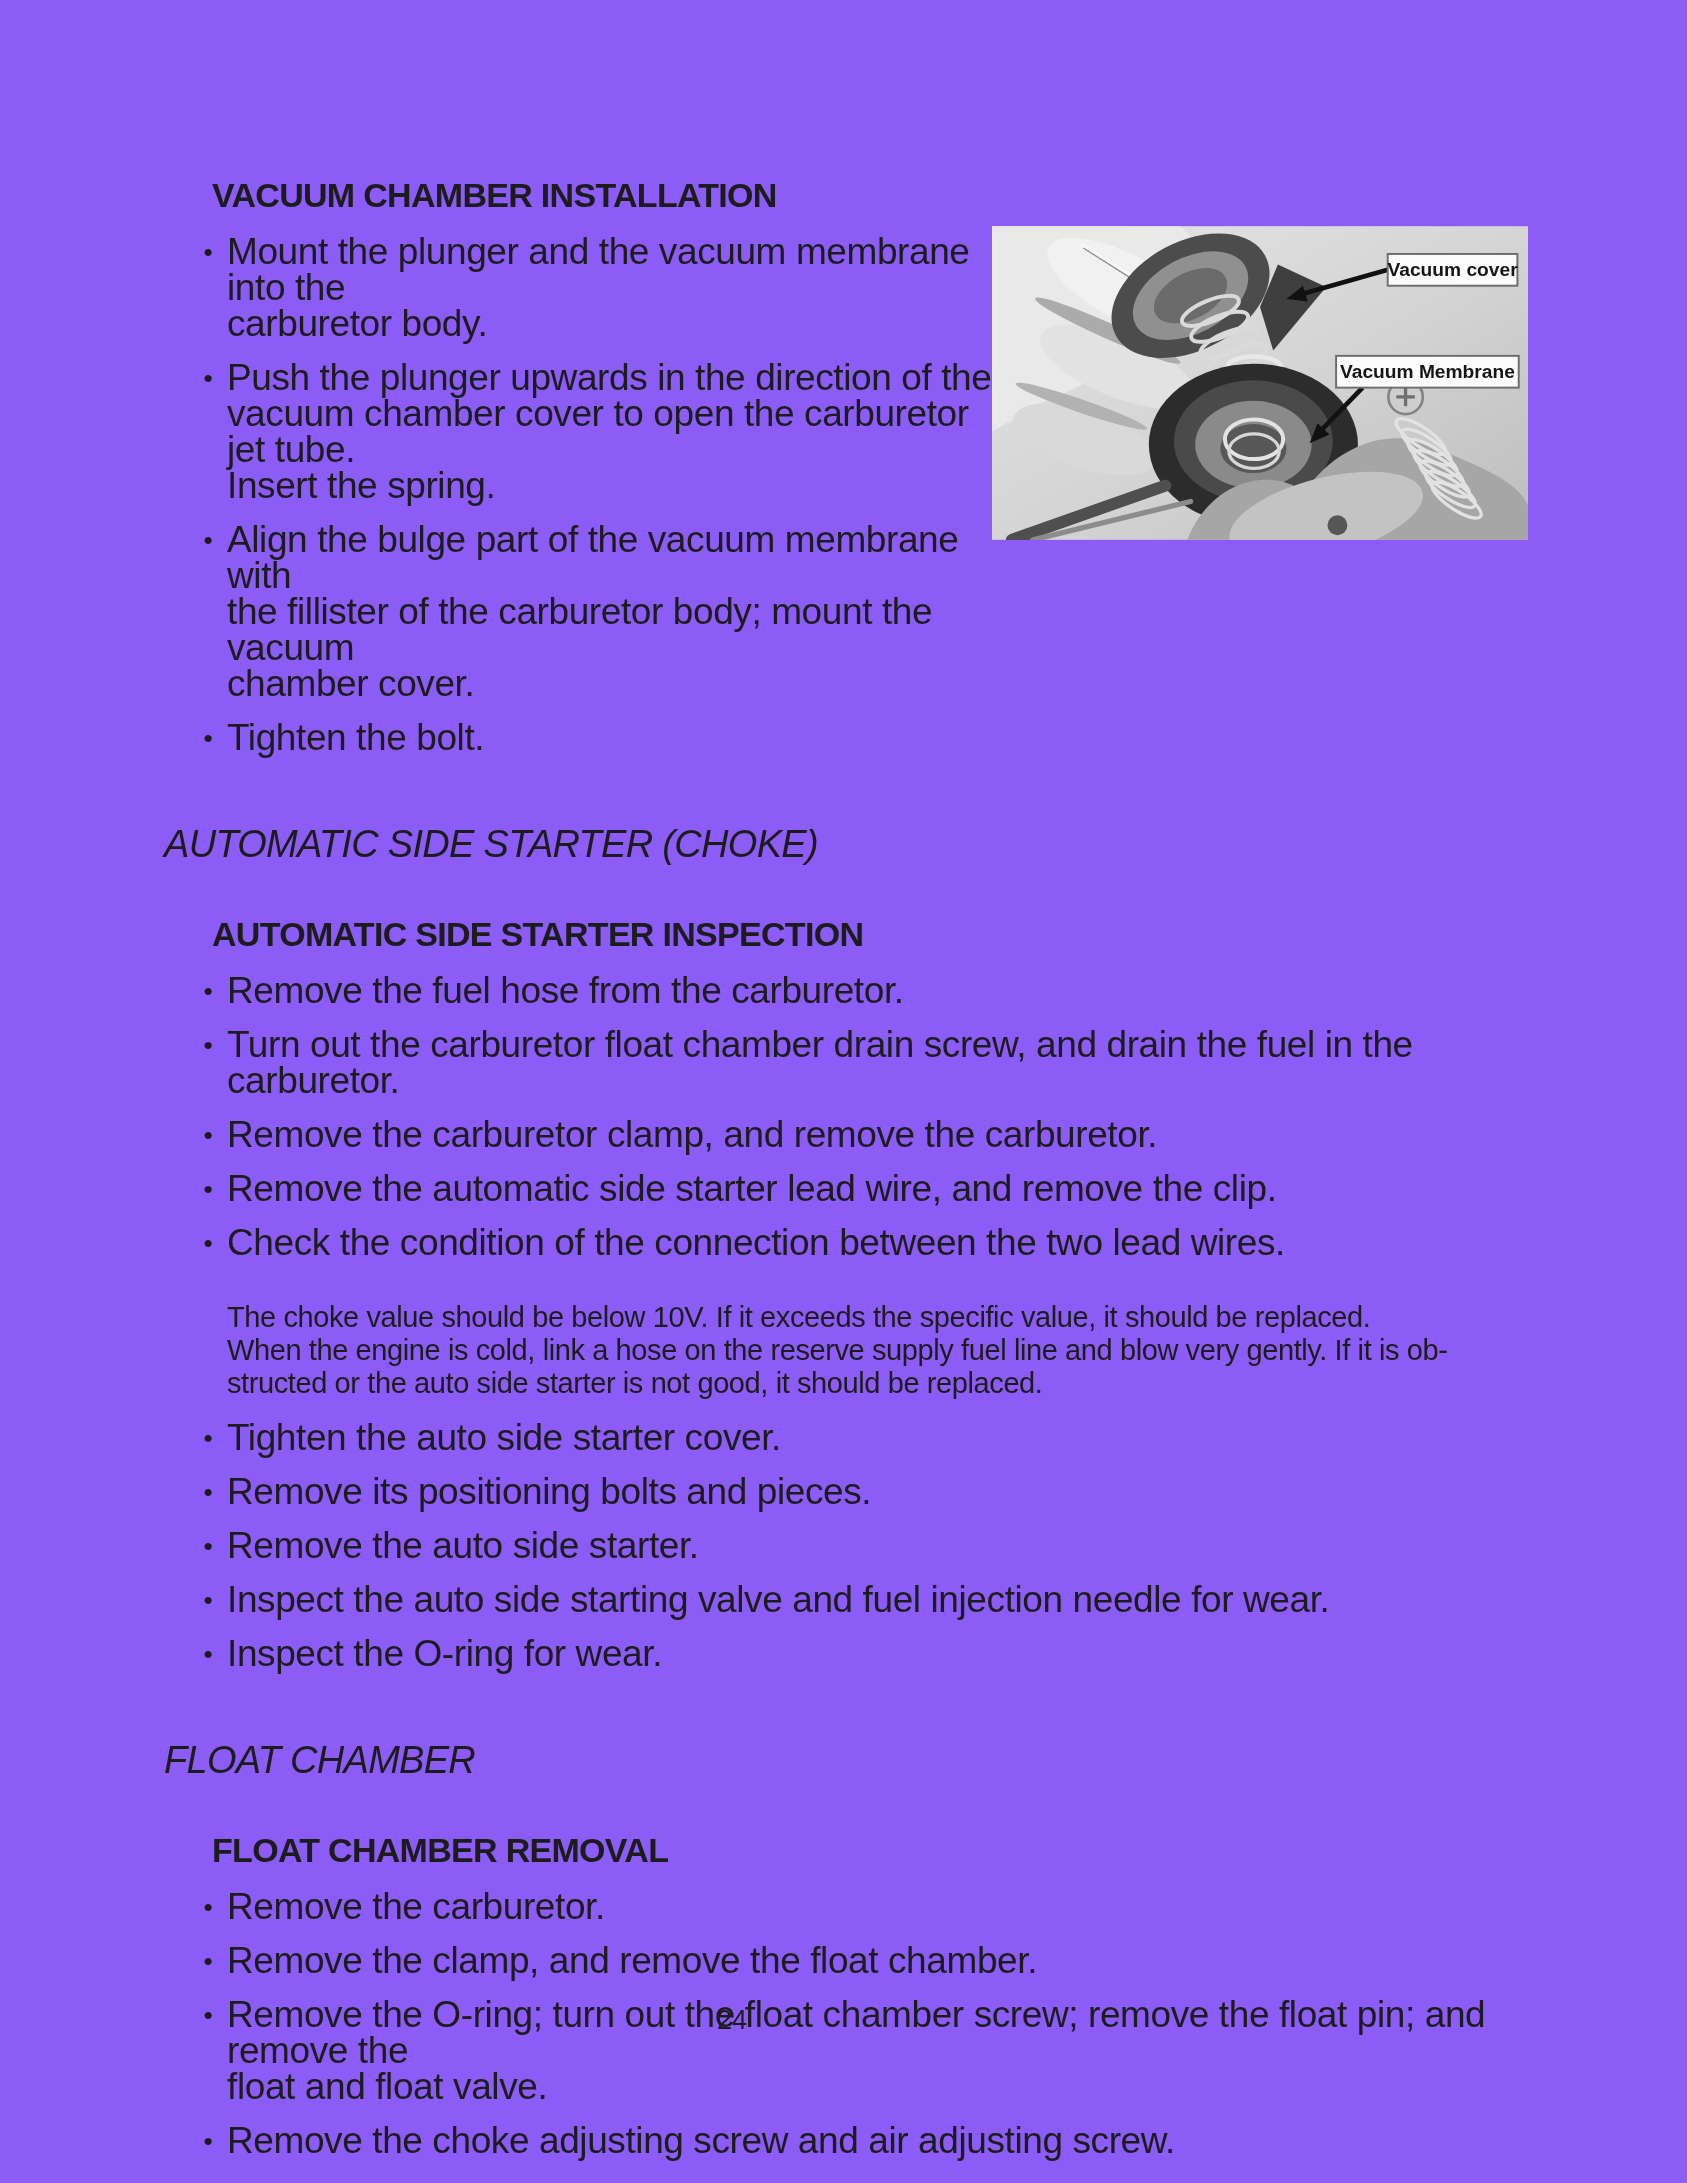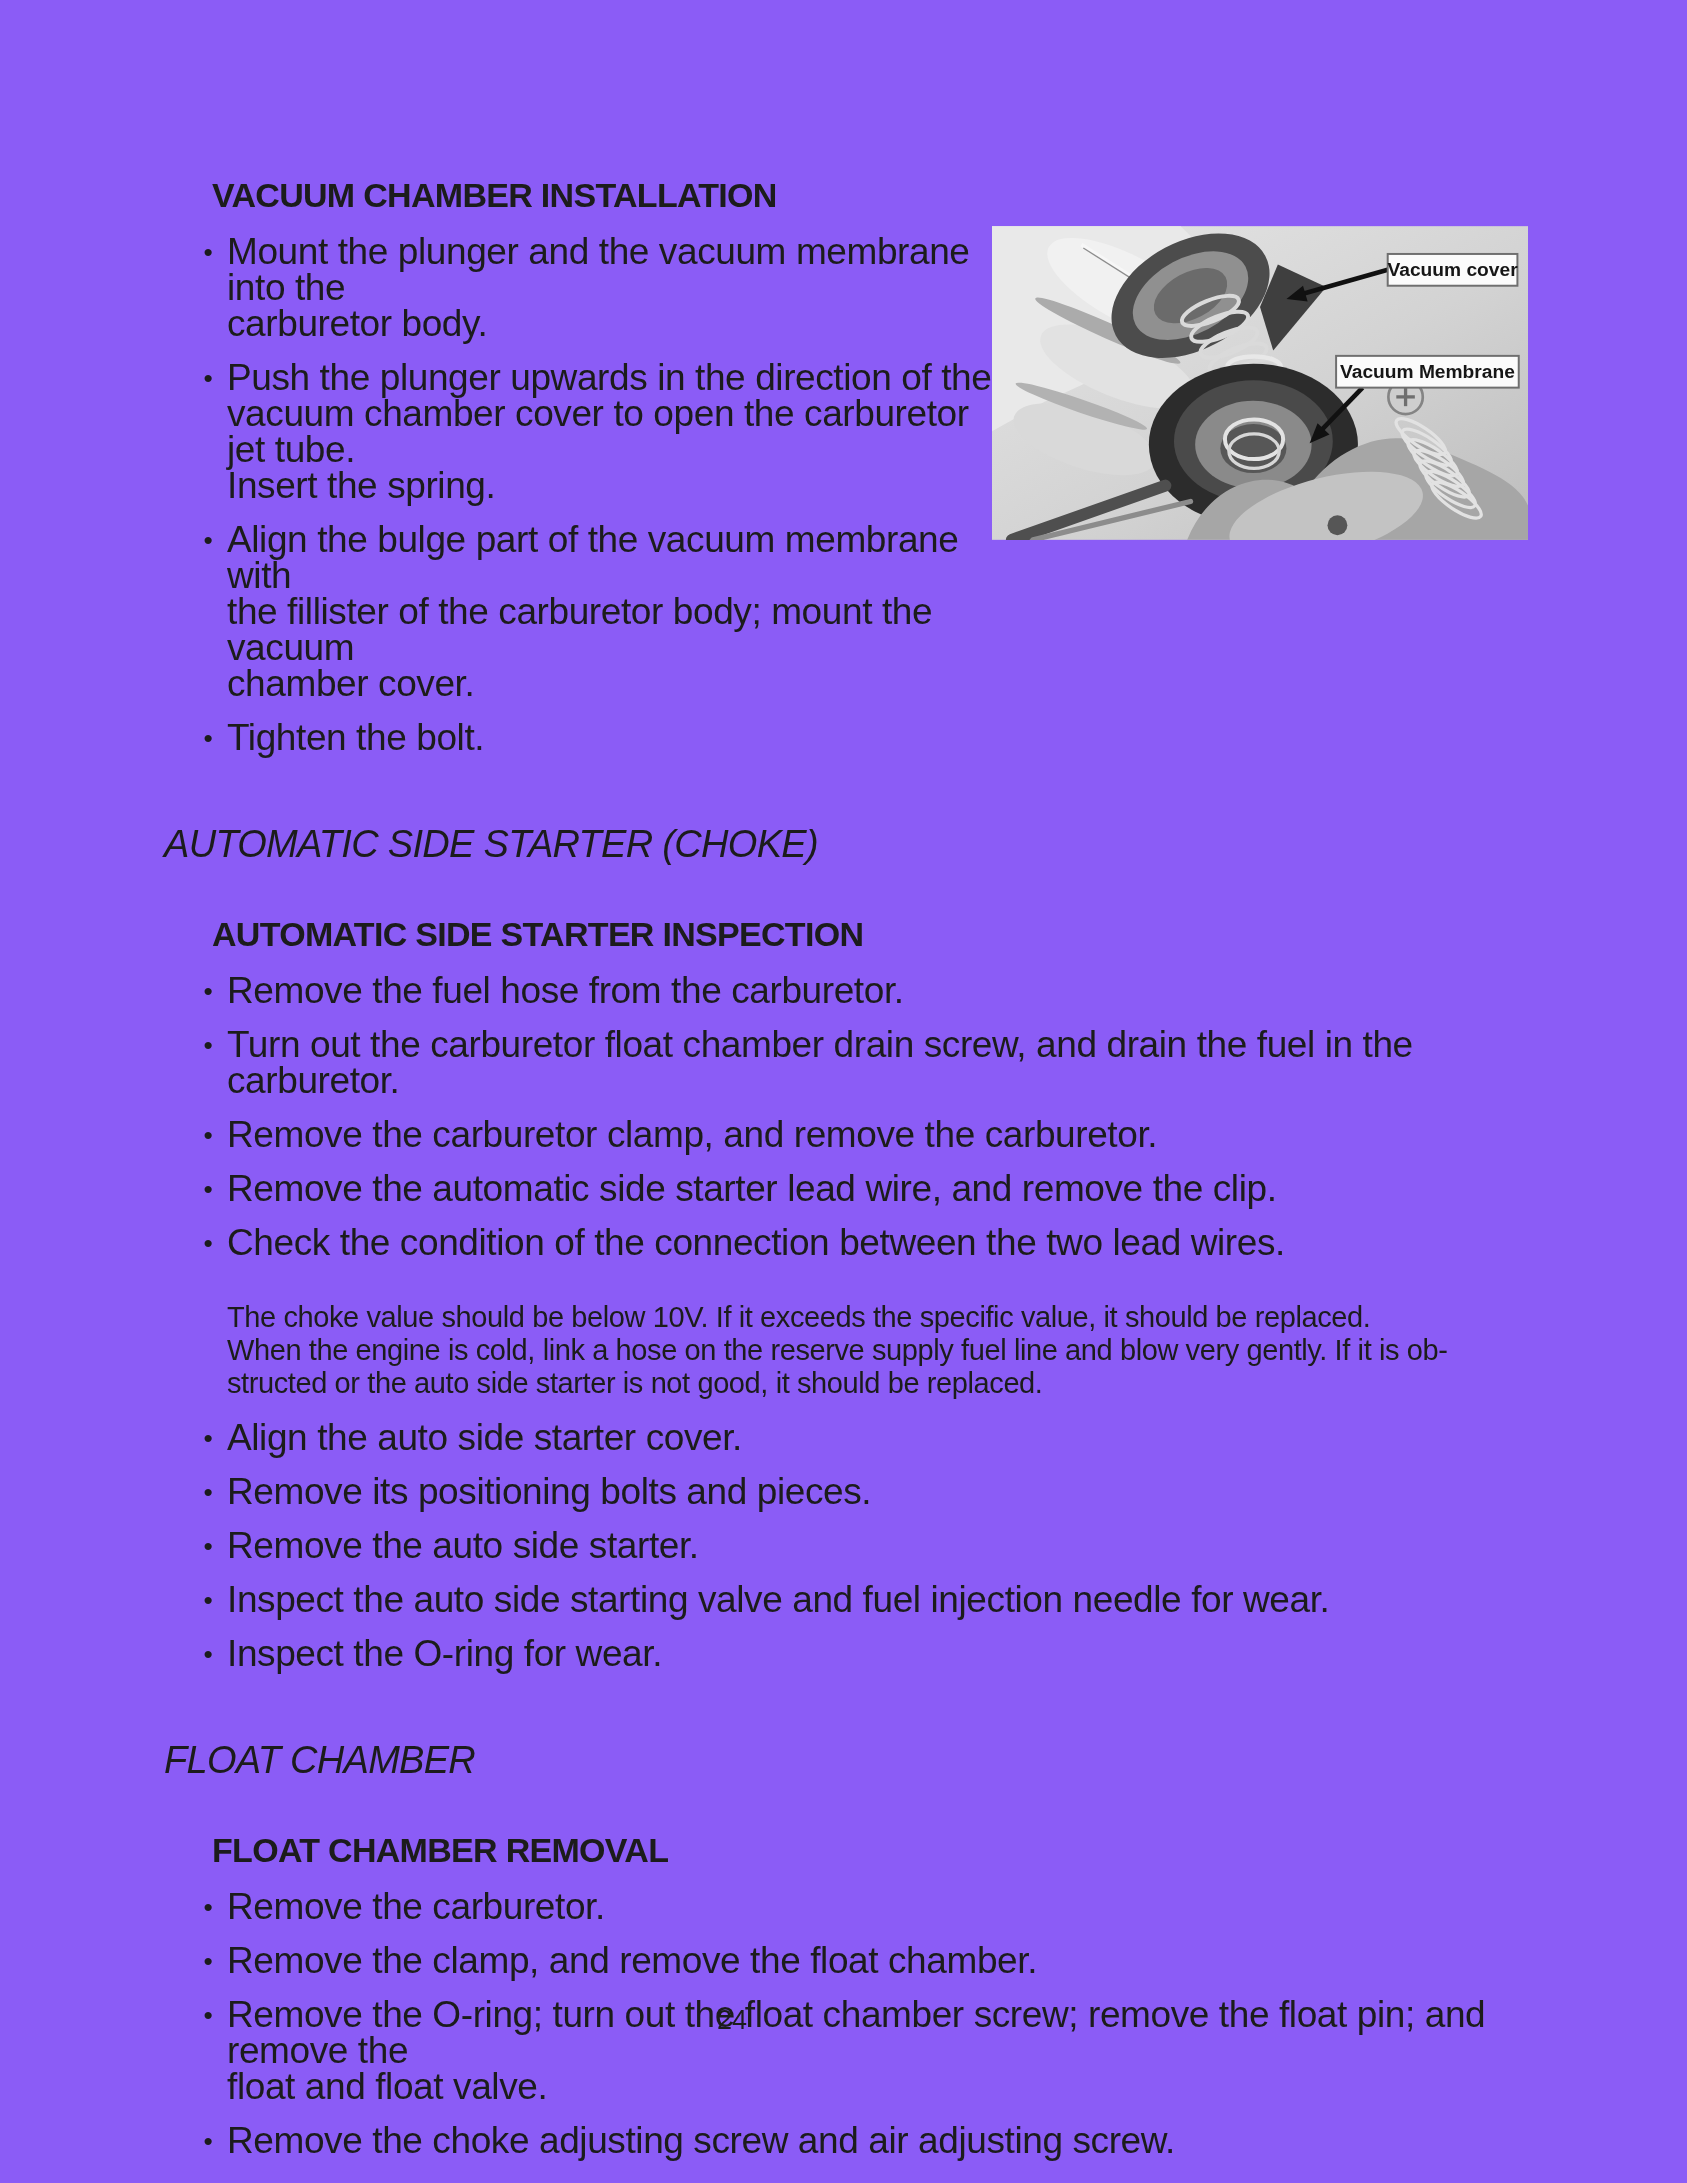--- a/index.html
+++ b/index.html
@@ -107,21 +107,21 @@
       <li>Remove the fuel hose from the carburetor.</li>
       <li>Turn out the carburetor float chamber drain screw, and drain the fuel in the carburetor.</li>
       <li>Remove the carburetor clamp, and remove the carburetor.</li>
       <li>Remove the automatic side starter lead wire, and remove the clip.</li>
       <li>Check the condition of the connection between the two lead wires.</li>
     </ul>
     <p class="body-paragraph">The choke value should be below 10V. If it exceeds the specific value, it should be replaced.
 When the engine is cold, link a hose on the reserve supply fuel line and blow very gently. If it is ob-
 structed or the auto side starter is not good, it should be replaced.</p>
     <ul class="bullets">
-      <li>Align the auto side starter cover.</li>
+      <li>Tighten the auto side starter cover.</li>
       <li>Remove its positioning bolts and pieces.</li>
       <li>Remove the auto side starter.</li>
       <li>Inspect the auto side starting valve and fuel injection needle for wear.</li>
       <li>Inspect the O-ring for wear.</li>
     </ul>
   </section>
 
   <h1 class="section-heading">FLOAT CHAMBER</h1>
 
   <section>

